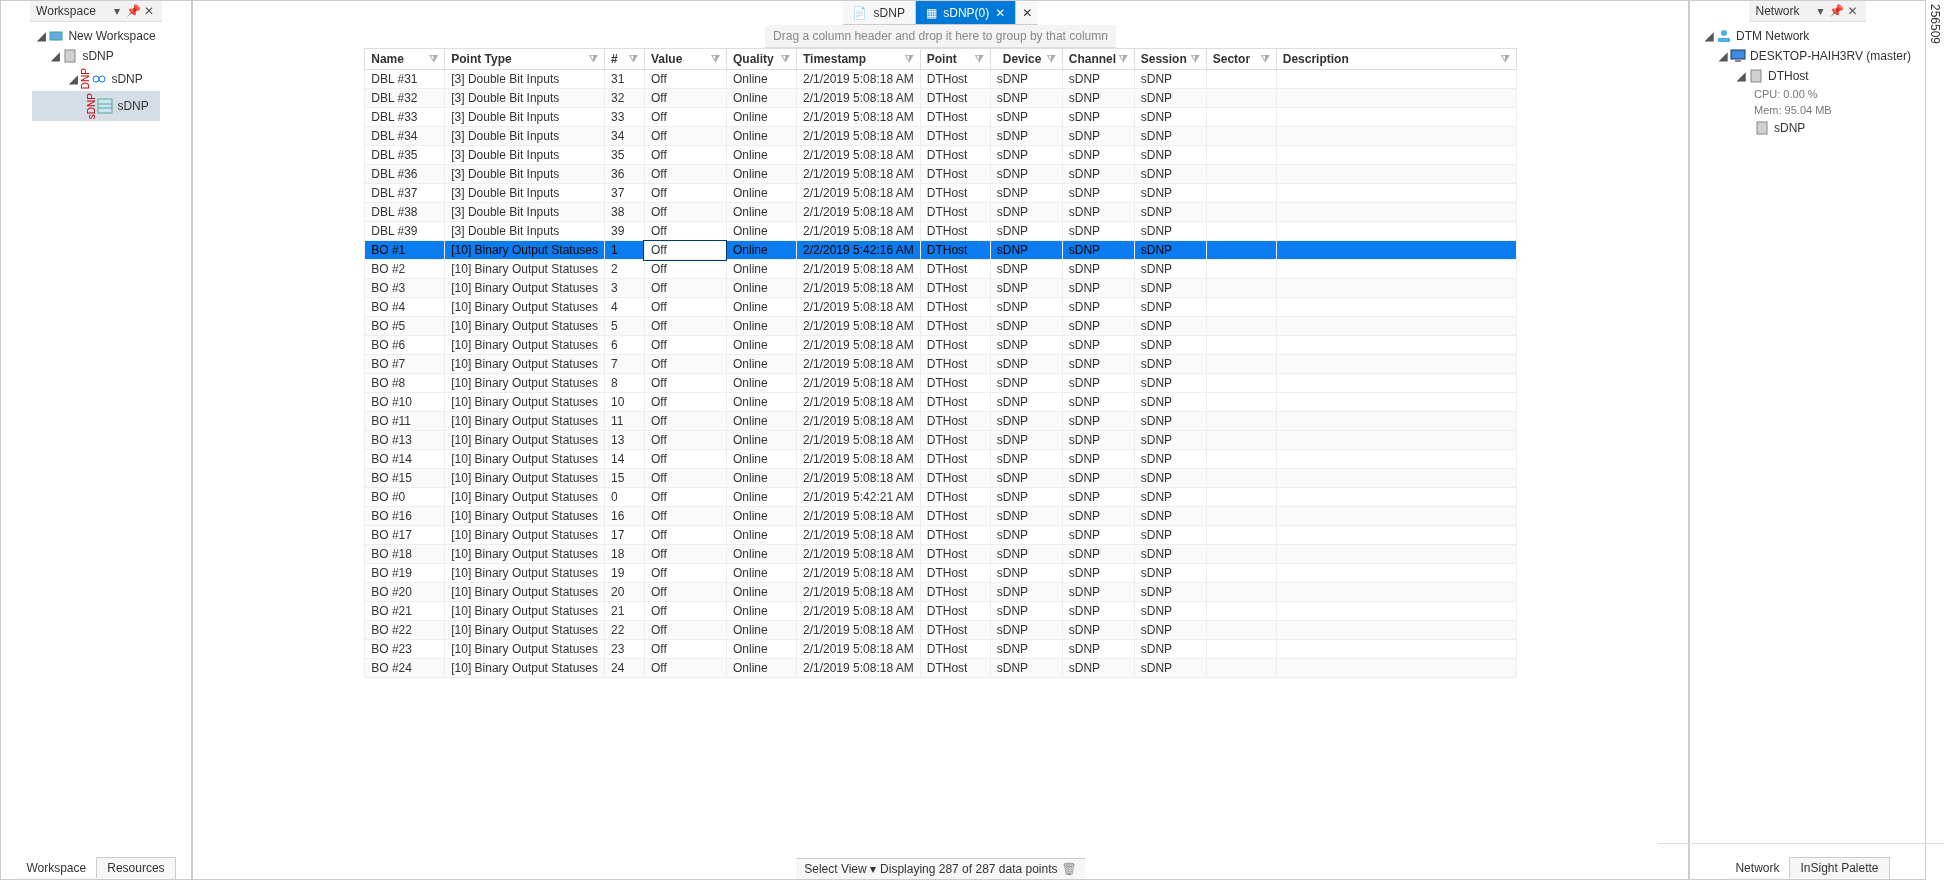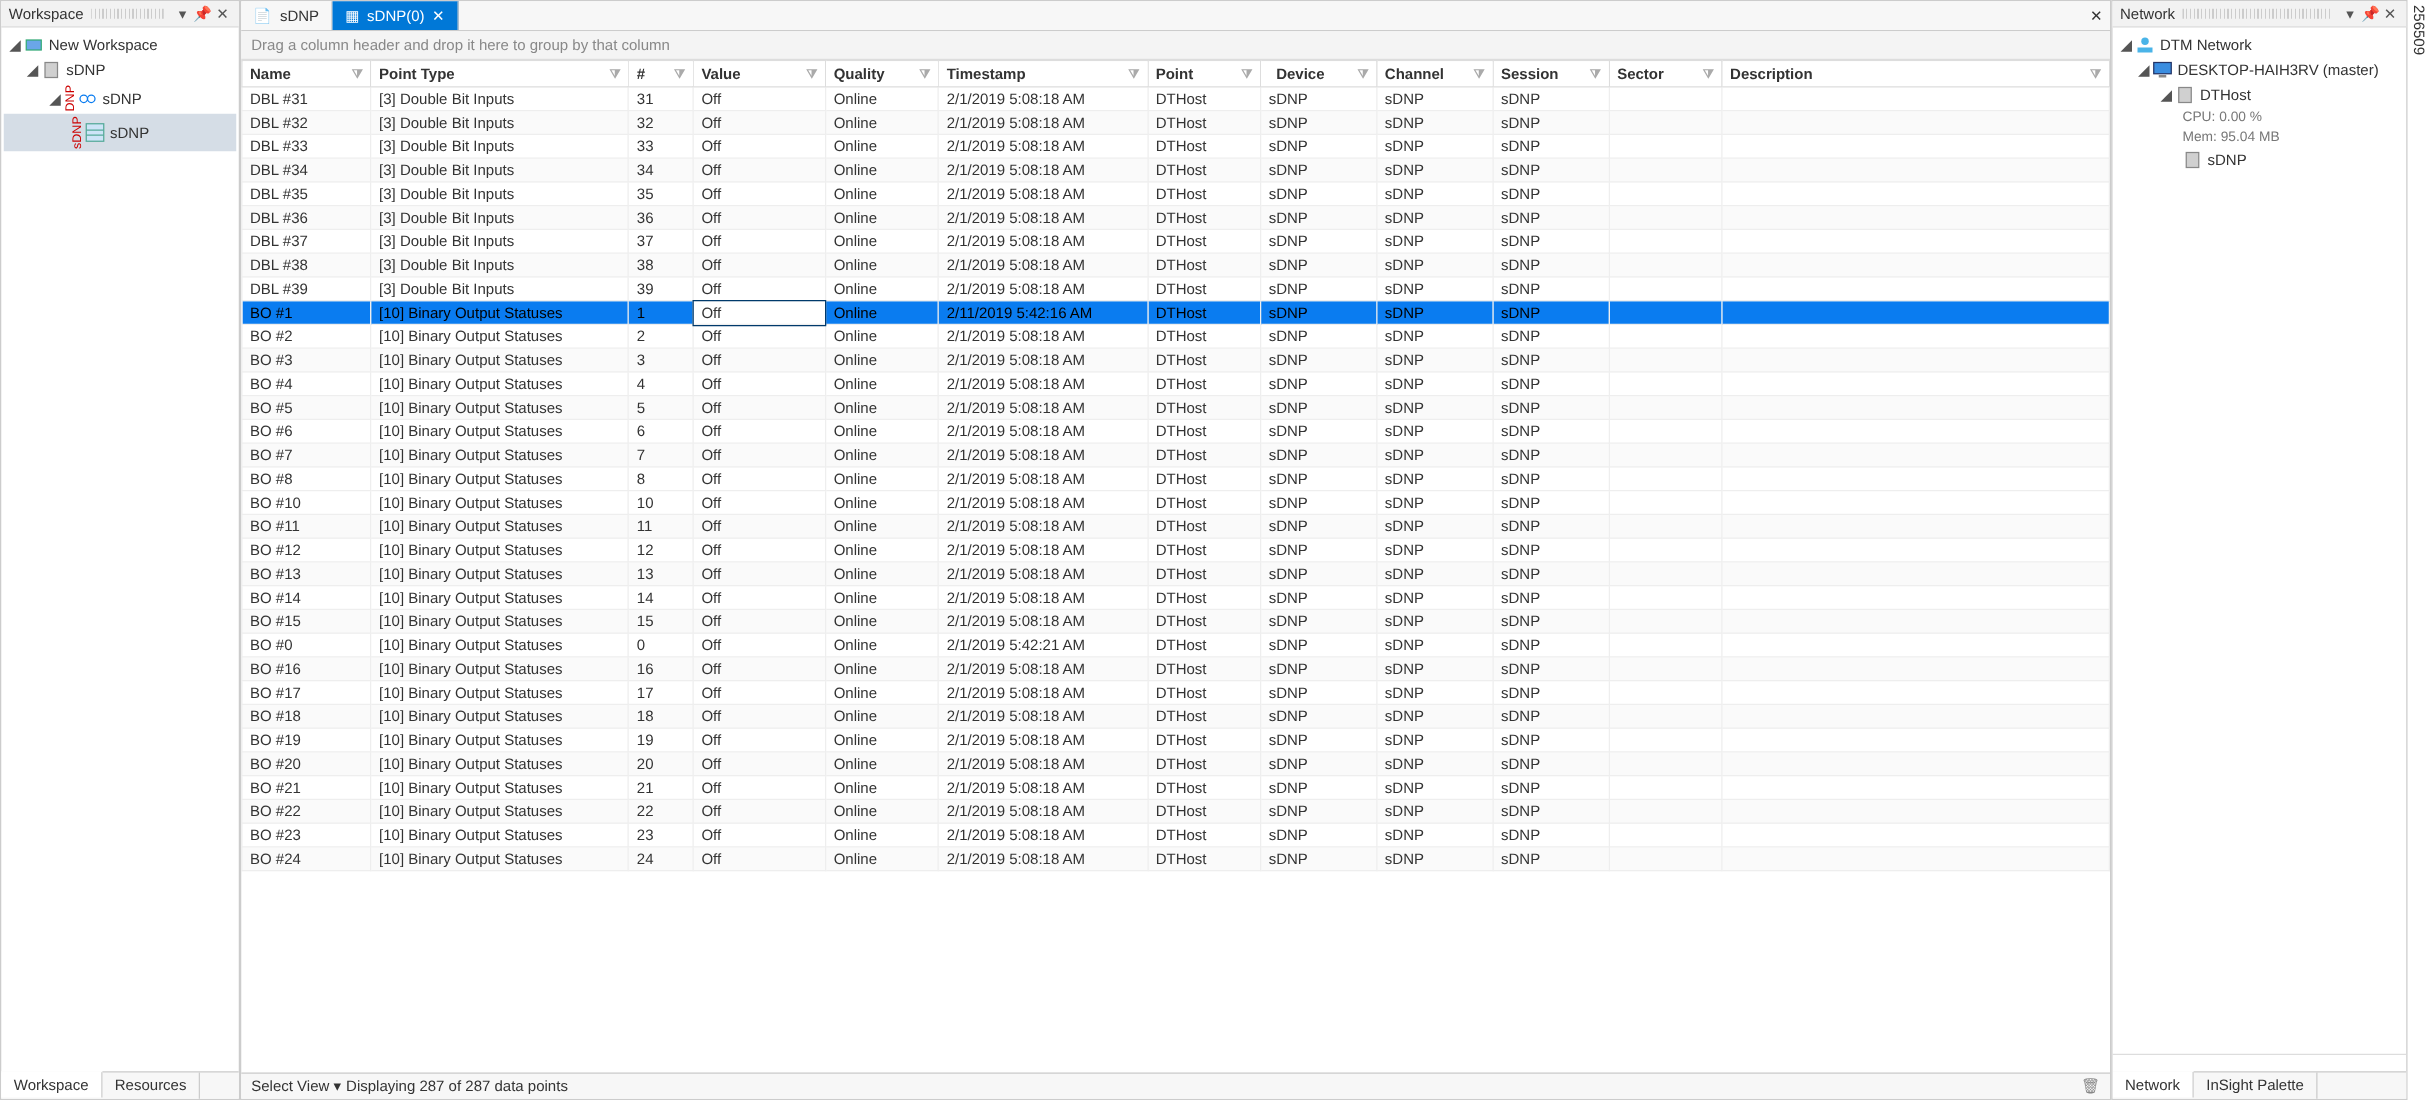--- a/index.html
+++ b/index.html
@@ -1,19 +1,19 @@
 <!DOCTYPE html>
 <html><head>
 <meta charset="utf-8">
 <style>
 * { box-sizing: border-box; margin: 0; padding: 0; }
 body { font-family: "Segoe UI", Tahoma, sans-serif; font-size: 12px; color: #333; background: #fff; width: 1944px; height: 880px; overflow: hidden; display: flex; }
 
 
-.panel { display: flex; flex-direction: column; border: 1px solid #ccc; }
+.panel { display: flex; flex-direction: column; border: 1px solid #ccc; align-items: center; }
 .panel-left { width: 192px; }
 .panel-center { flex: 1; }
 .panel-right { width: 237px; }
 
 .panel-header { background: #f2f2f2; border-bottom: 1px solid #ddd; padding: 3px 6px; display: flex; align-items: center; font-size: 12px; }
 .panel-header .title { font-weight: normal; }
 .panel-header .spacer { flex: 1; background-image: repeating-linear-gradient(90deg,#ccc 0 1px,transparent 1px 3px); height:8px; margin:0 6px; }
 .panel-header .btn { width: 14px; height: 14px; margin-left: 2px; text-align: center; line-height: 14px; cursor: pointer; color:#555; }
 .tree { padding: 4px 2px; font-size: 12px; }
 .tree .node { display: flex; align-items: center; padding: 2px 4px; white-space: nowrap; }
@@ -336,21 +336,21 @@
             <td>sDNP</td>
             <td></td>
             <td></td>
           </tr>
           <tr class="sel">
             <td>BO #1</td>
             <td>[10] Binary Output Statuses</td>
             <td>1</td>
             <td class="val">Off</td>
             <td>Online</td>
-            <td>2/11/2019 5:42:16 AM</td>
+            <td>2/2/2019 5:42:16 AM</td>
             <td>DTHost</td>
             <td>sDNP</td>
             <td>sDNP</td>
             <td>sDNP</td>
             <td></td>
             <td></td>
           </tr>
           <tr>
             <td>BO #2</td>
             <td>[10] Binary Output Statuses</td>
@@ -460,34 +460,20 @@
             <td>sDNP</td>
             <td>sDNP</td>
             <td>sDNP</td>
             <td></td>
             <td></td>
           </tr>
           <tr class="alt">
             <td>BO #11</td>
             <td>[10] Binary Output Statuses</td>
             <td>11</td>
-            <td>Off</td>
-            <td>Online</td>
-            <td>2/1/2019 5:08:18 AM</td>
-            <td>DTHost</td>
-            <td>sDNP</td>
-            <td>sDNP</td>
-            <td>sDNP</td>
-            <td></td>
-            <td></td>
-          </tr>
-          <tr>
-            <td>BO #12</td>
-            <td>[10] Binary Output Statuses</td>
-            <td>12</td>
             <td>Off</td>
             <td>Online</td>
             <td>2/1/2019 5:08:18 AM</td>
             <td>DTHost</td>
             <td>sDNP</td>
             <td>sDNP</td>
             <td>sDNP</td>
             <td></td>
             <td></td>
           </tr>

